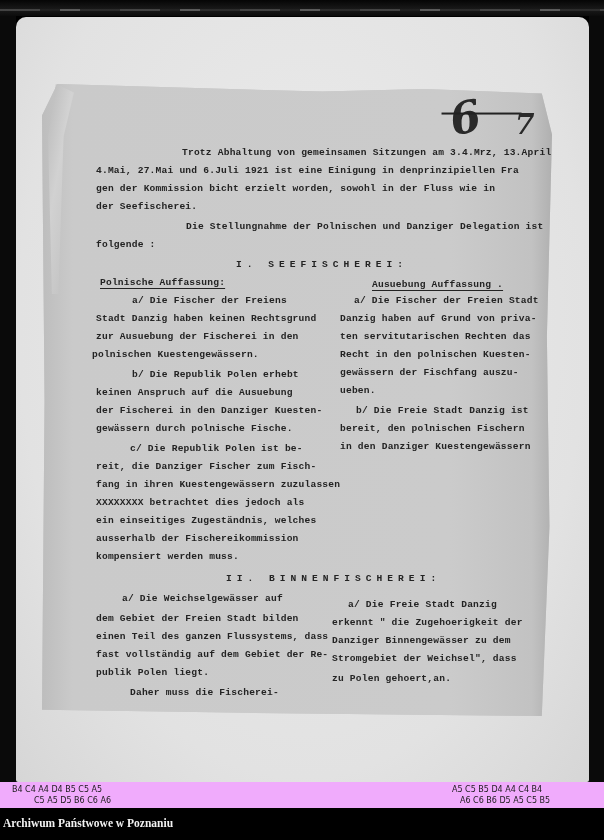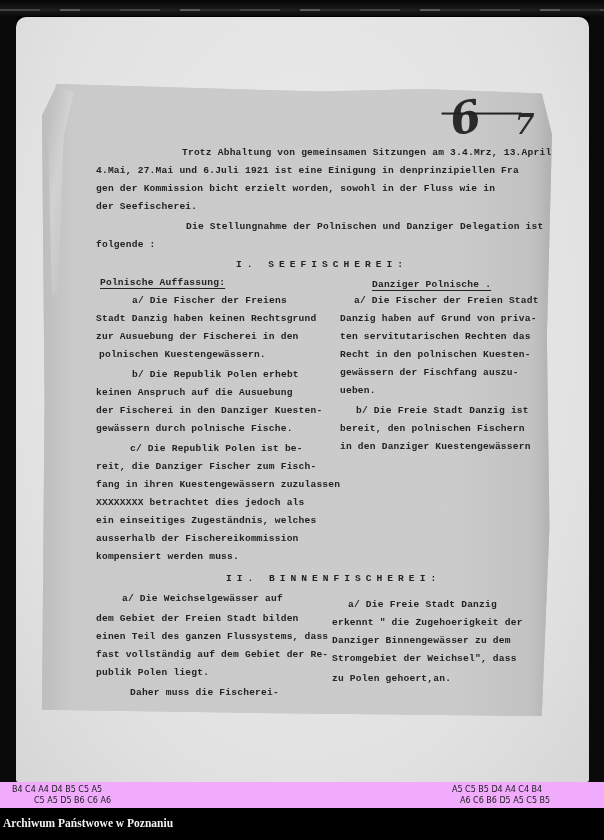--- a/index.html
+++ b/index.html
@@ -84,26 +84,26 @@
   <div class="line" style="left:182px;top:144px;">Trotz Abhaltung von gemeinsamen Sitzungen am 3.4.Mrz, 13.April</div>
   <div class="line" style="left:96px;top:162px;">4.Mai, 27.Mai und 6.Juli 1921 ist eine Einigung in denprinzipiellen Fra</div>
   <div class="line" style="left:96px;top:180px;">gen der Kommission bicht erzielt worden, sowohl in der Fluss wie in</div>
   <div class="line" style="left:96px;top:198px;">der Seefischerei.</div>
 
   <div class="line" style="left:186px;top:218px;">Die Stellungnahme der Polnischen und Danziger Delegation ist</div>
   <div class="line" style="left:96px;top:236px;">folgende :</div>
 
   <div class="line heading" style="left:236px;top:256px;">I. SEEFISCHEREI:</div>
   <div class="line ul" style="left:100px;top:274px;">Polnische Auffassung:</div>
-  <div class="line ul" style="left:372px;top:276px;">Danziger Polnische .</div>
+  <div class="line ul" style="left:372px;top:276px;">Ausuebung Auffassung .</div>
 
   <div class="line" style="left:132px;top:292px;">a/ Die Fischer der Freiens</div>
   <div class="line" style="left:96px;top:310px;">Stadt Danzig haben keinen Rechtsgrund</div>
   <div class="line" style="left:96px;top:328px;">zur Ausuebung der Fischerei in den</div>
-  <div class="line" style="left:99px;top:346px;">polnischen Kuestengewässern.</div>
+  <div class="line" style="left:92px;top:346px;">polnischen Kuestengewässern.</div>
   <div class="line" style="left:132px;top:366px;">b/ Die Republik Polen erhebt</div>
   <div class="line" style="left:96px;top:384px;">keinen Anspruch auf die Ausuebung</div>
   <div class="line" style="left:96px;top:402px;">der Fischerei in den Danziger Kuesten-</div>
   <div class="line" style="left:96px;top:420px;">gewässern durch polnische Fische.</div>
   <div class="line" style="left:130px;top:440px;">c/ Die Republik Polen ist be-</div>
   <div class="line" style="left:96px;top:458px;">reit, die Danziger Fischer zum Fisch-</div>
   <div class="line" style="left:96px;top:476px;">fang in ihren Kuestengewässern zuzulassen</div>
   <div class="line" style="left:96px;top:494px;">XXXXXXXX betrachtet dies jedoch als</div>
   <div class="line" style="left:96px;top:512px;">ein einseitiges Zugeständnis, welches</div>
   <div class="line" style="left:96px;top:530px;">ausserhalb der Fischereikommission</div>

